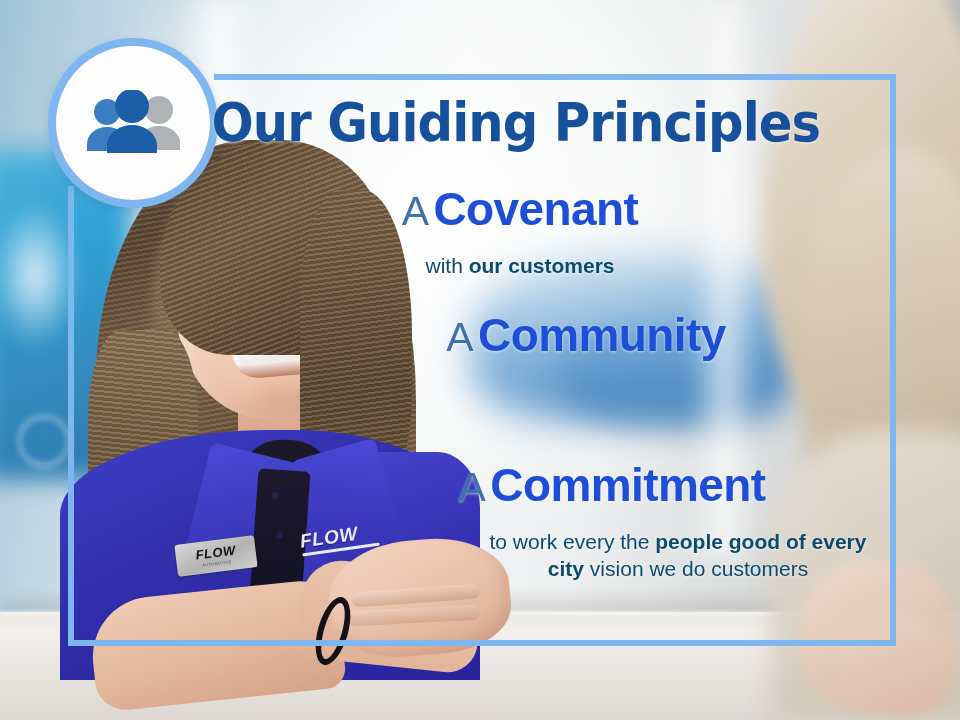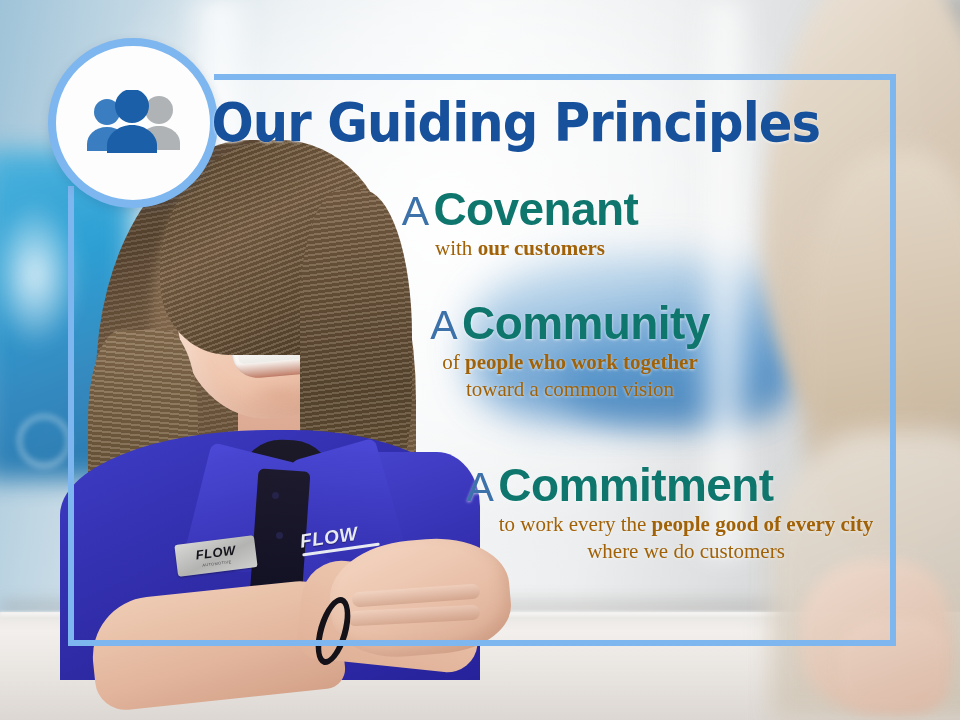--- a/index.html
+++ b/index.html
@@ -256,31 +256,31 @@
     padding-left:78px;box-sizing:border-box;
   }
 
   .block{position:absolute;text-align:center;}
   .headline{
     font-family:"Liberation Sans","DejaVu Sans",sans-serif;
     line-height:1.04;white-space:nowrap;
     text-shadow:0 1px 3px rgba(255,255,255,.62);
   }
   .headline .art{font-weight:400;font-size:41px;color:#3C71AA;}
-  .headline .word{font-weight:700;font-size:46px;color:#0f766e;letter-spacing:-.6px;}
+  .headline .word{font-weight:700;font-size:46px;color:#1d4ed8;letter-spacing:-.6px;}
   .sub{
-    font-family:Liberation Serif, serif;
-    font-size:21px;color:#a16207;line-height:1.3;margin-top:1px;
+    font-family:Liberation Sans, sans-serif;
+    font-size:21px;color:#0c4a6e;line-height:1.3;margin-top:18px;
     text-shadow:0 1px 3px rgba(255,255,255,.62);
   }
   .sub b{font-weight:700;}
 
   .blk1{left:250px;top:186px;width:540px;}
-  .blk2{left:300px;top:300px;width:540px;}
-  .blk3{left:340px;top:462px;width:560px;}
+  .blk2{left:300px;top:312px;width:540px;padding-left:16px;}
+  .blk3{left:332px;top:462px;width:560px;}
   .blk1 .sub, .blk2 .sub, .blk3 .sub{white-space:nowrap;}
   .blk3 .sub{white-space:normal;width:400px;margin-left:auto;margin-right:14px;}
 </style>
 </head>
 <body>
 
 <div id="stage">
 
   <div class="photo">
     <div class="bg-base"></div>
@@ -376,31 +376,27 @@
     <div class="sub">
       <span>with </span><b>our customers</b>
     </div>
   </div>
 
   <div class="block blk2">
     <div class="headline">
       <span class="art">A</span>
       <span class="word">Community</span>
     </div>
-    <div class="sub">
-      <span>of </span><b>people who work together</b><br>
-      <span>toward a common vision</span>
-    </div>
   </div>
 
   <div class="block blk3">
     <div class="headline">
       <span class="art">A</span>
       <span class="word">Commitment</span>
     </div>
     <div class="sub">
       <span>to work every the </span><b>people</b>
-      <b>good of every city</b><span> where</span>
+      <b>good of every city</b><span> vision</span>
       <span>we do customers</span>
     </div>
   </div>
 
 </div>
 
 </body></html>

